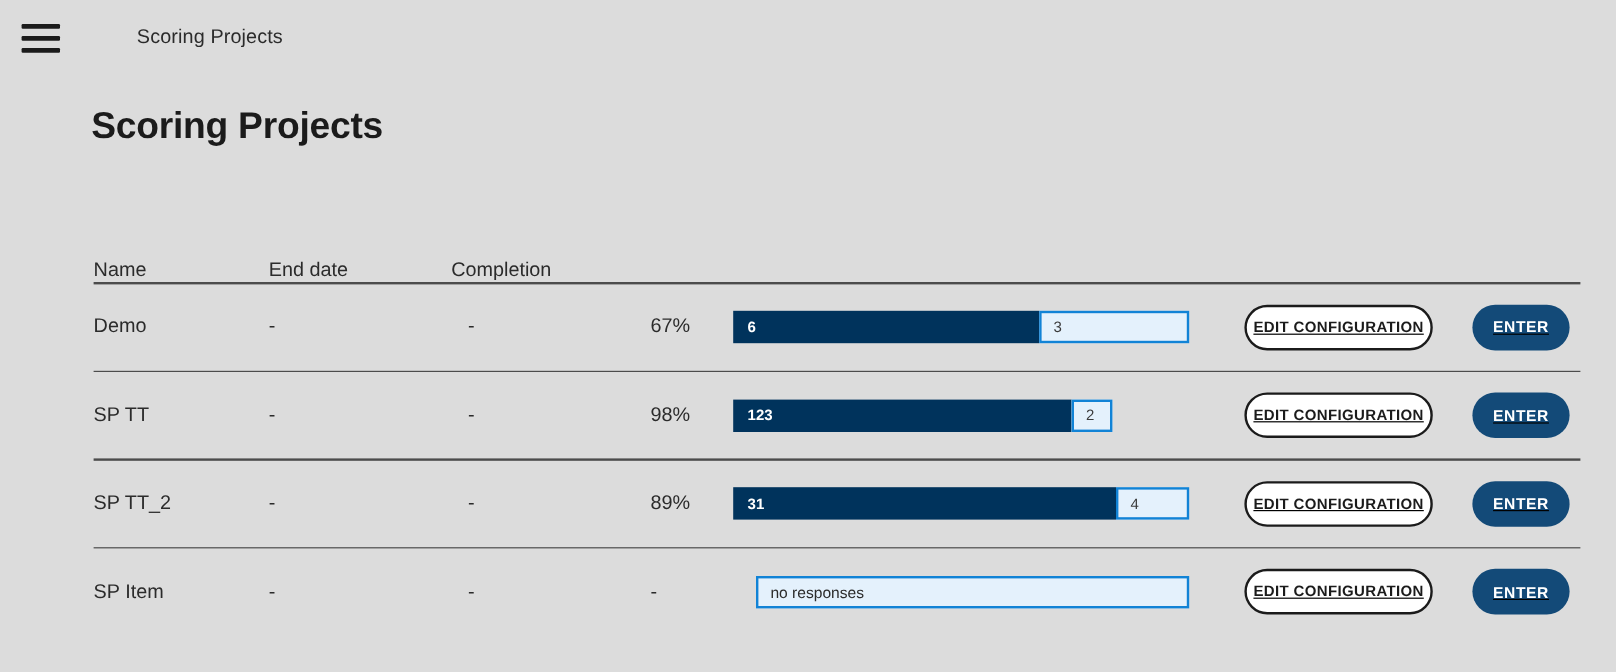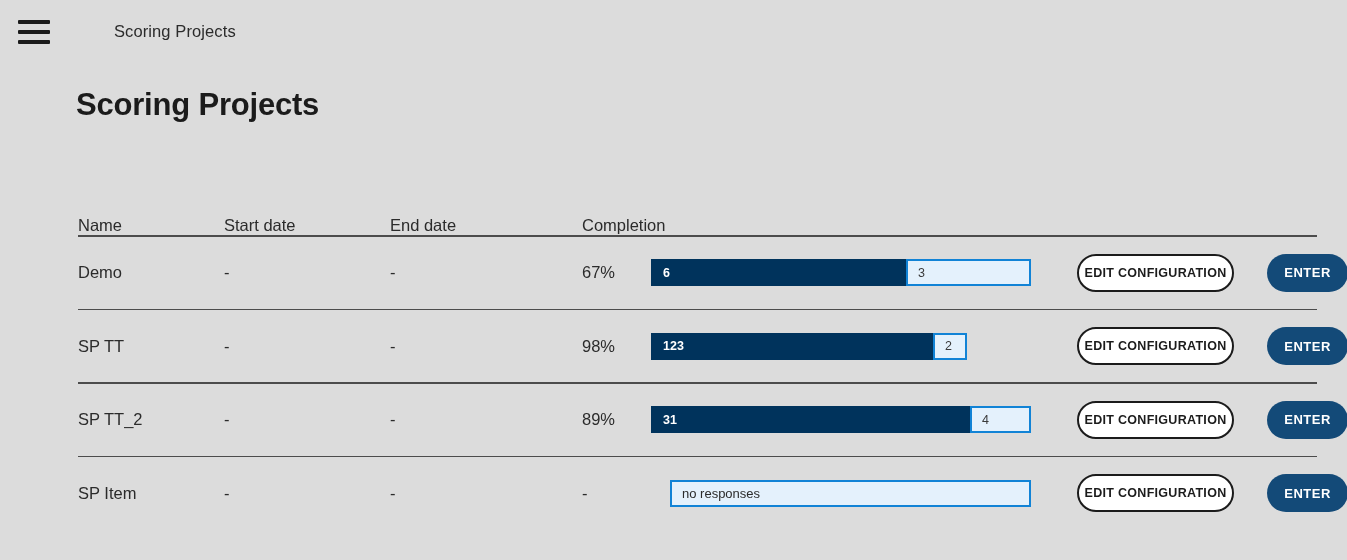--- a/index.html
+++ b/index.html
@@ -110,23 +110,23 @@
   }
   .divider {
     height: 1.6px;
     background: #4c4c4c;
   }
   .row.data { height: 72px; }
 
   .c-name  { width: 146px; flex: 0 0 146px; }
   .c-start { width: 166px; flex: 0 0 166px; }
   .c-end   { width: 152px; flex: 0 0 152px; }
-  .c-compl { width: 69px;  flex: 0 0 69px; margin-left: 40px;  }
+  .c-compl { width: 69px;  flex: 0 0 69px;  }
   .c-bar   { width: 399px; flex: 0 0 399px; }
-  .c-act   { flex: 1 1 auto; display: flex; align-items: center; gap: 33px; padding-left: 27px; }
+  .c-act   { flex: 1 1 auto; display: flex; align-items: center; gap: 33px; padding-left: 27px; text-decoration: underline; }
 
   .cell-text {
     font-size: 16.5px;
     color: #2b2b2b;
   }
 
   
   .bar {
     position: relative;
     display: flex;
@@ -207,21 +207,20 @@
 </div>
 
 <div class="headrow">
   <div class="page-title">Scoring Projects</div>
 </div>
 
 <div class="table">
 
   <div class="row head">
     <div class="cell c-name">Name</div>
-    <div class="cell c-start">Start date</div>
     <div class="cell c-end">End date</div>
     <div class="cell c-compl">Completion</div>
     <div class="cell c-bar"></div>
     <div class="cell c-act"></div>
   </div>
 
   <div class="divider"></div>
 
   <div id="rows-container">
       <div class="row data">

